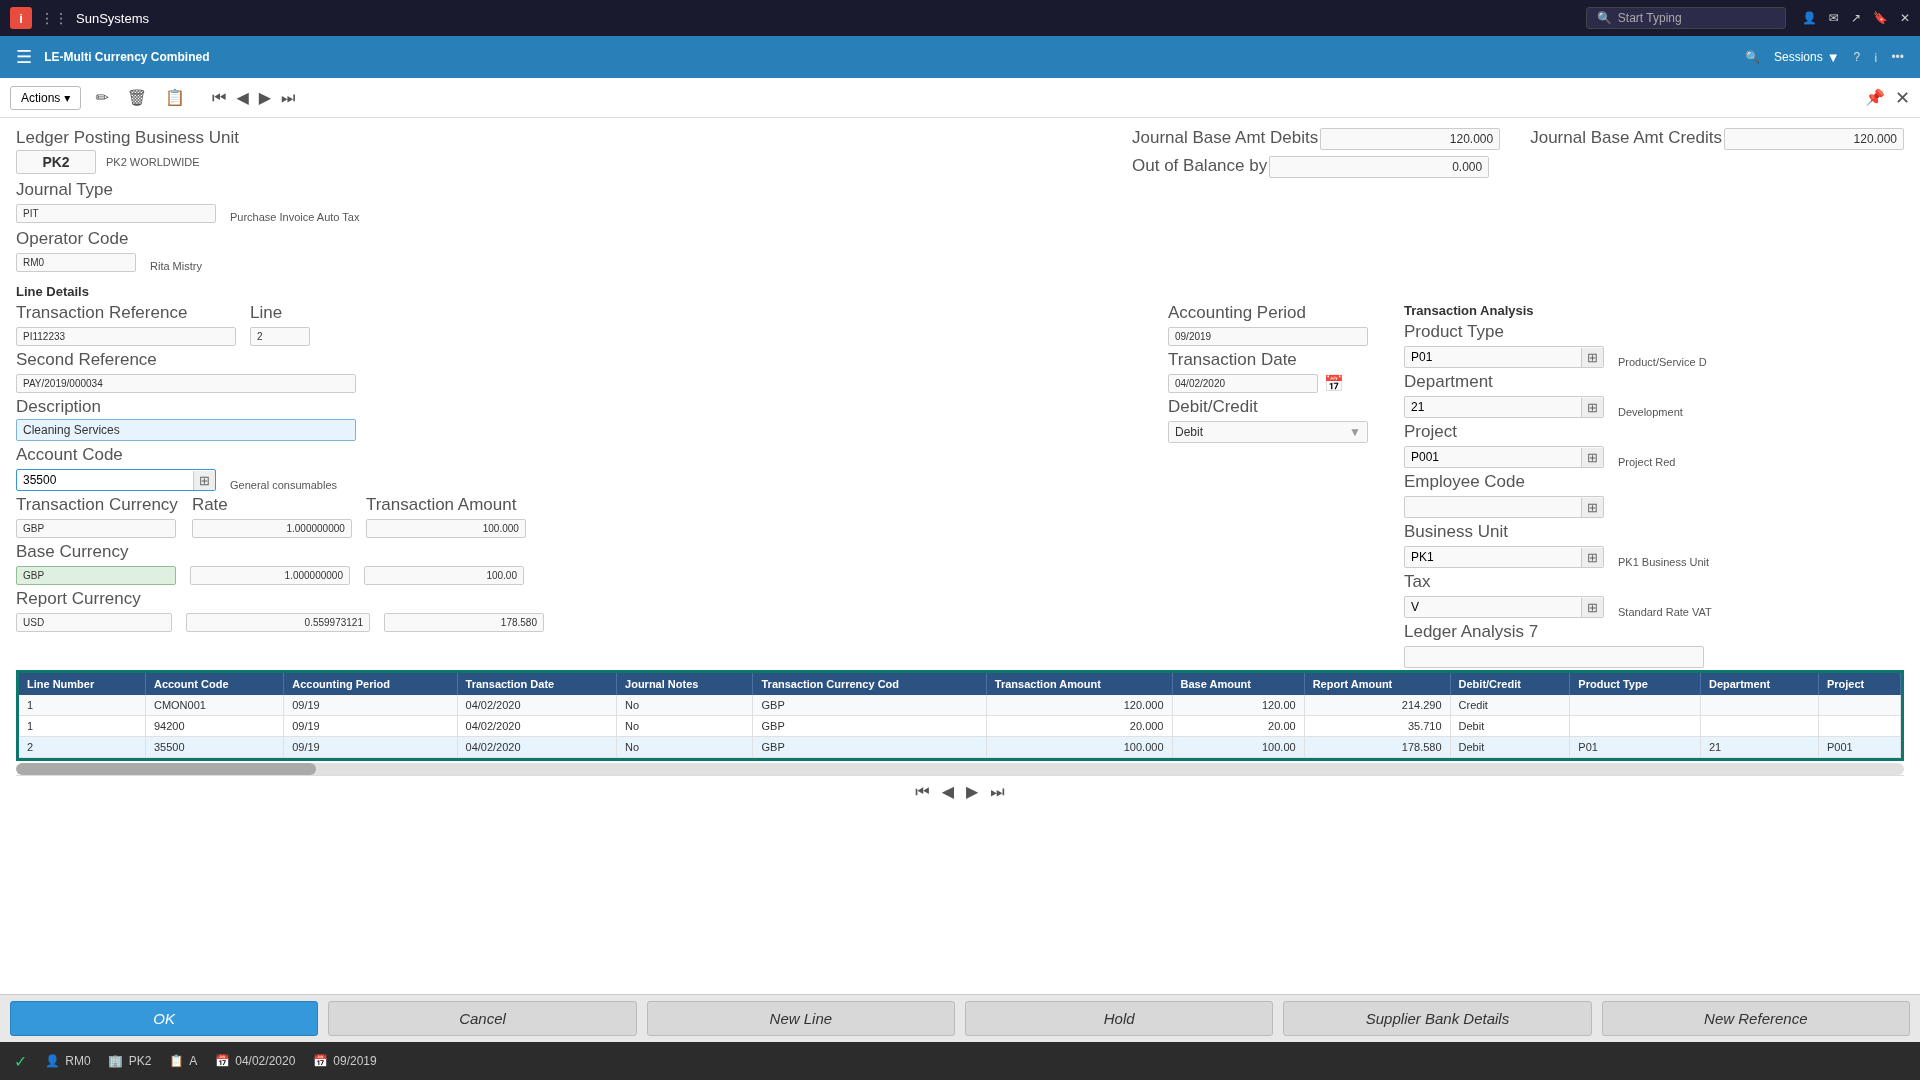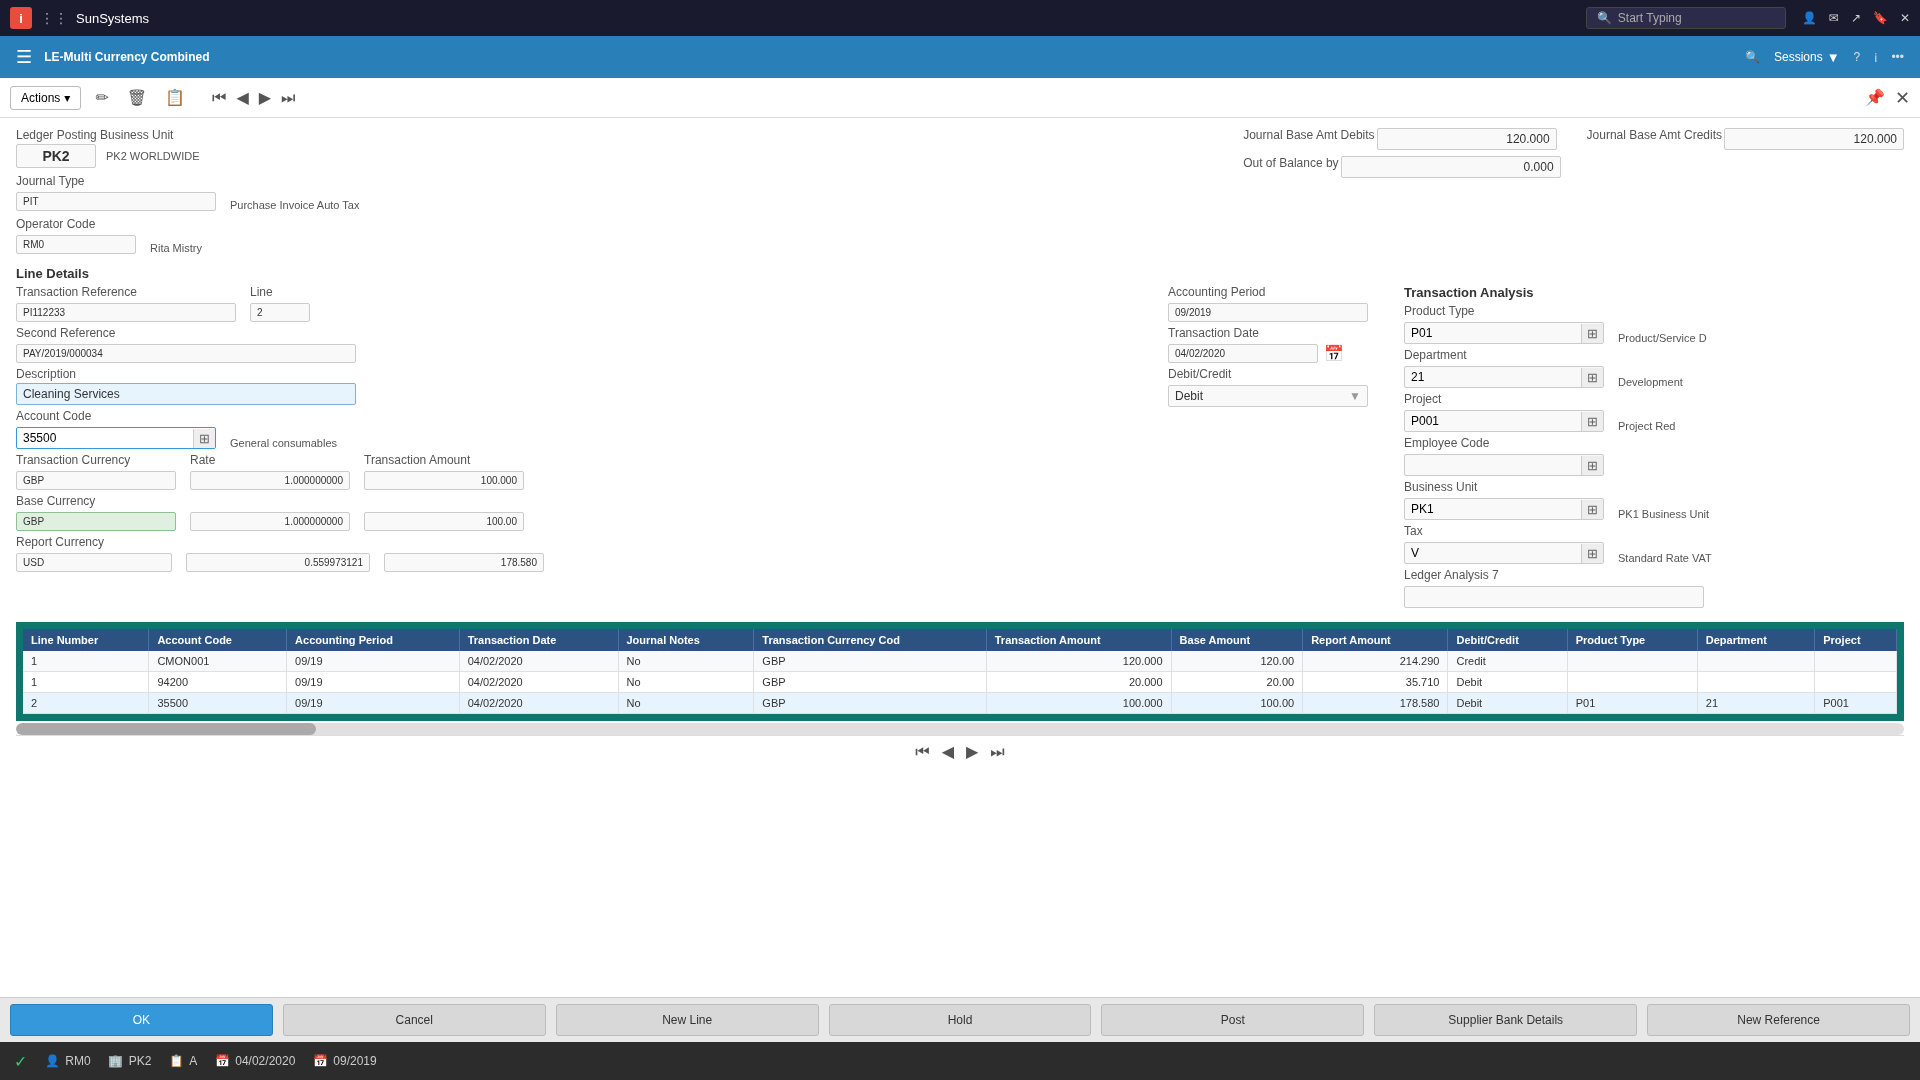--- a/index.html
+++ b/index.html
@@ -83,21 +83,21 @@
     .toolbar .close-icon { color: #555; font-size: 18px; cursor: pointer; }
 
     
     .main-content {
       background: #fff;
       padding: 10px 16px;
       height: calc(1080px - 36px - 42px - 40px - 38px);
       overflow: hidden;
     }
     .field-group { display: flex; flex-direction: column; gap: 2px; }
-    .field-label { color: #555; font-size: 12px; margin-bottom: 2px; }
+    .field-label { color: #555; font-size: 17px; margin-bottom: 2px; }
     .field-value {
       border: 1px solid #ccc;
       border-radius: 2px;
       padding: 3px 6px;
       background: #f9f9f9;
       color: #333;
       font-size: 10px;
     }
     .field-value-sm { width: 80px; }
     .sub-label { color: #555; font-size: 11px; }
@@ -117,22 +117,22 @@
     .select-field .arrow { color: #999; }
 
     
     .right-panel { margin-left: auto; min-width: 400px; }
     .amount-field { display: flex; flex-direction: row; gap: 2px; }
     .amount-input { border: 1px solid #ccc; border-radius: 2px; padding: 3px 6px; background: #f9f9f9; text-align: right; width: 180px; color: #333; }
     .ta-title { font-weight: bold; font-size: 13px; margin-bottom: 4px; color: #333; }
 
     
     .data-table-wrapper {
-      margin-top: 14px;
-      border: 7px solid #0f766e;
+      margin-top: 2px;
+      border: 3px solid #0f766e;
       overflow-x: auto;
     }
     .data-table { border-collapse: collapse; width: 100%; min-width: 1400px; }
     .data-table th {
       background: #2c5282;
       color: #fff;
       padding: 5px 8px;
       text-align: left;
       font-size: 11px;
       font-weight: bold;
@@ -167,23 +167,24 @@
       display: flex;
       padding: 6px 10px;
       gap: 10px;
     }
     .btn {
       flex: 1;
       padding: 8px 12px;
       border: 1px solid #bbb;
       border-radius: 3px;
       cursor: pointer;
-      font-size: 12px;
+      font-size: 15px;
       background: #d8d8d8;
       color: #333;
+      font-style: italic;
     }
     .btn.primary {
       background: #3498db;
       color: #fff;
       border-color: #2980b9;
     }
 
     
     .status-bar {
       position: fixed;
@@ -579,21 +580,20 @@
     <span>⏭</span>
   </div>
 
 </div>
 
 <div class="bottom-bar">
   <button class="btn primary">OK</button>
   <button class="btn">Cancel</button>
   <button class="btn">New Line</button>
   <button class="btn">Hold</button>
-  <button class="btn">Post</button>
   <button class="btn">Supplier Bank Details</button>
   <button class="btn">New Reference</button>
 </div>
 
 <div class="status-bar">
   <span class="status-ok">✓</span>
   <div class="status-item">
     <span>👤</span>
     <span>RM0</span>
   </div>

